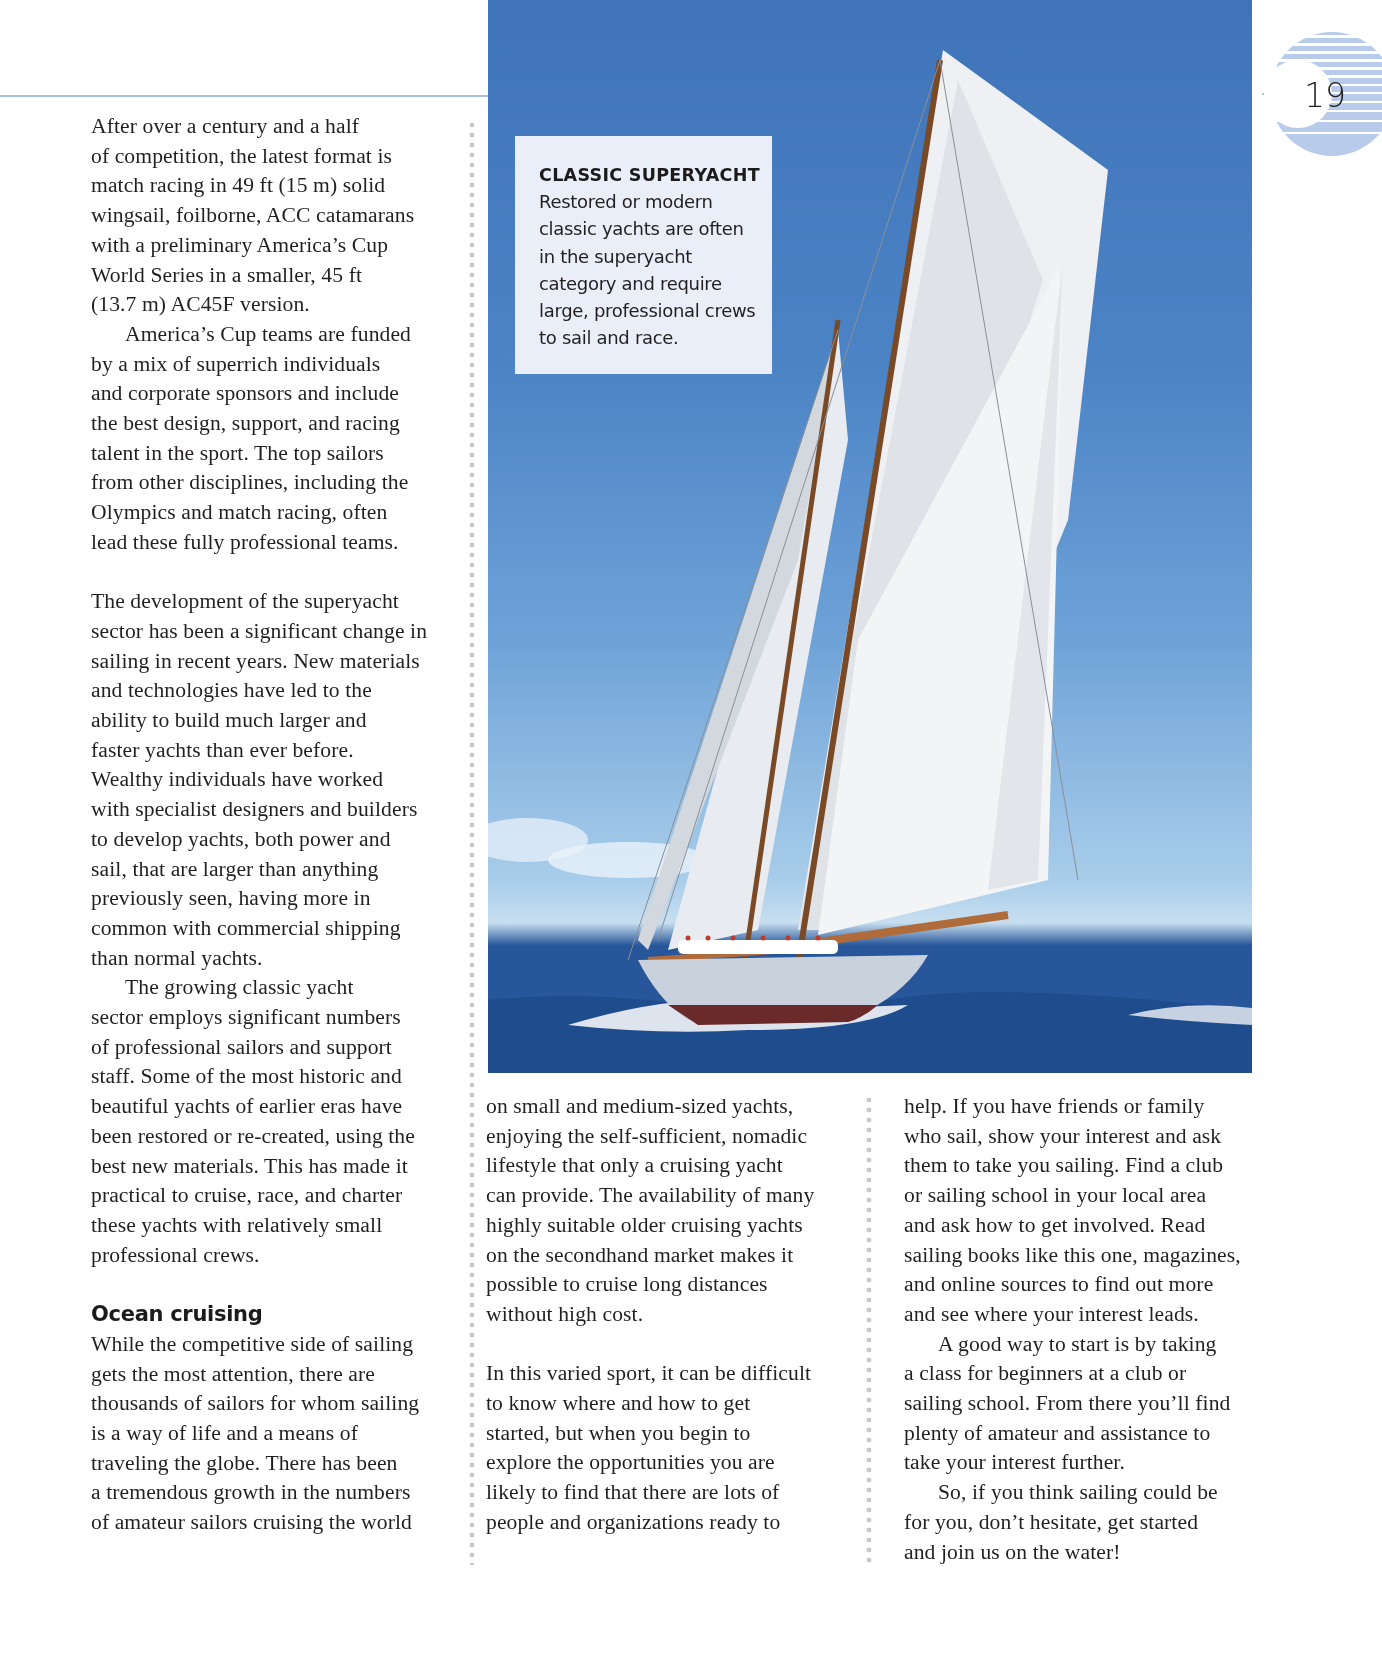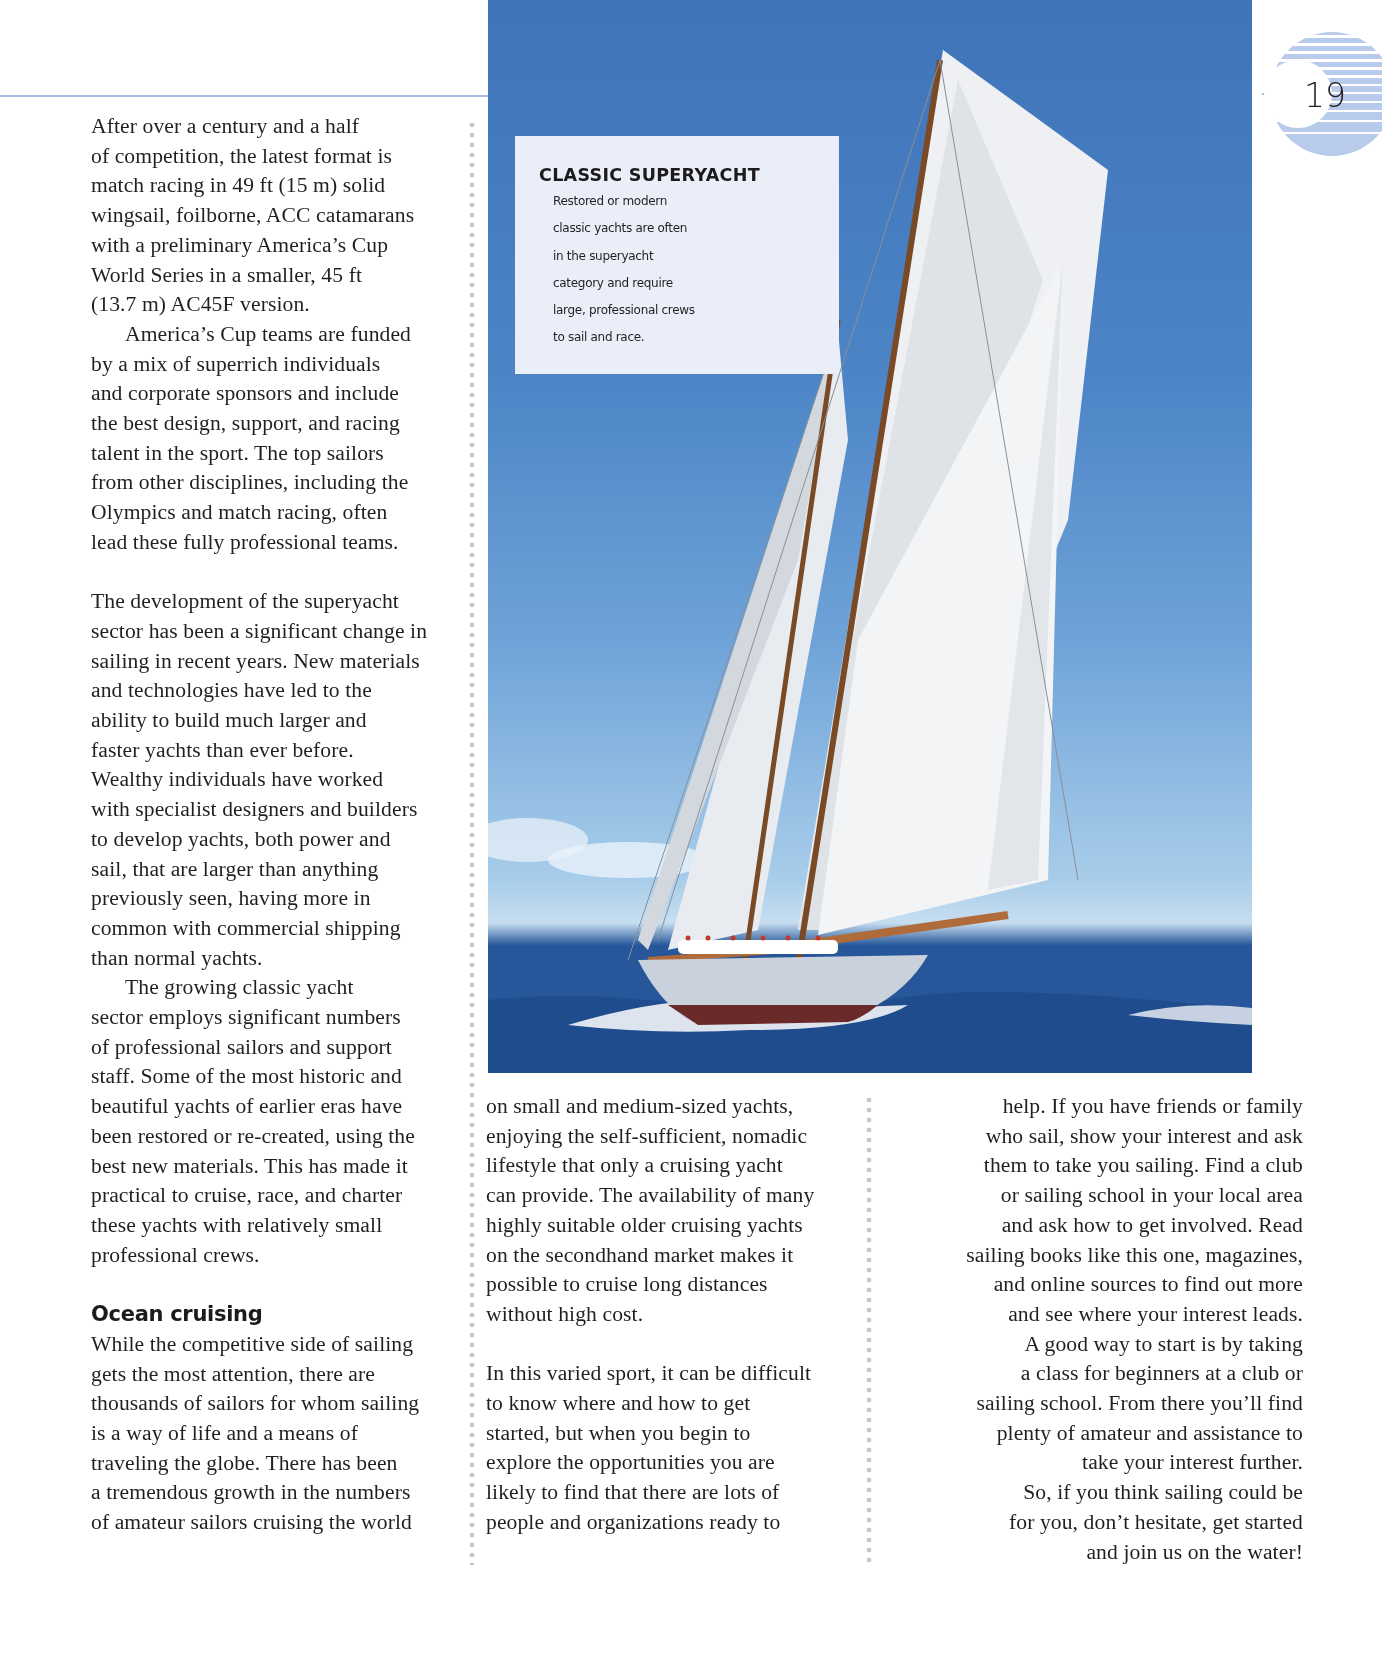--- a/index.html
+++ b/index.html
@@ -9,32 +9,32 @@
   .top-rule { position: absolute; left: 0; top: 95px; width: 488px; height: 2px; background: #a9bfe0; }
 
   .col { position: absolute; font-size: 21.6px; line-height: 29.7px; letter-spacing: 0.1px; }
   .col p { white-space: pre-line; }
   .col p.indent { text-indent: 34px; }
   .col h2 { font-family: "DejaVu Sans", "Liberation Sans", sans-serif; font-weight: bold; font-size: 21px; line-height: 29.7px; color: #1c1a1b; letter-spacing: -0.3px; }
   .col .gap { height: 29.7px; }
 
   #col-left { left: 91px; top: 112px; width: 370px; }
   #col-mid { left: 486px; top: 1092px; width: 370px; }
-  #col-right { left: 923px; top: 1092px; width: 380px; text-align: right; }
+  #col-right { left: 904px; top: 1092px; width: 380px; }
 
   .dots { position: absolute; width: 6px; background-image: radial-gradient(circle, #c9c9c9 2.4px, transparent 2.6px); background-size: 6px 10px; background-repeat: repeat-y; }
   #dots-1 { left: 469px; top: 120px; height: 1445px; }
   #dots-2 { left: 866px; top: 1095px; height: 470px; }
 
   .photo { position: absolute; left: 488px; top: 0; width: 764px; height: 1073px; overflow: hidden; background: linear-gradient(180deg, #3f74b8 0%, #4c84c6 35%, #6fa3d8 60%, #a8cdea 82%, #c7def0 86%, #2f5e9e 88%, #24508e 100%); }
   .photo svg { position: absolute; left: 0; top: 0; }
 
-  .caption-box { position: absolute; left: 515px; top: 136px; width: 324px; height: 238px; background: #e9eef8; padding: 26px 6px 0 24px; font-family: "DejaVu Sans", "Liberation Sans", sans-serif; }
+  .caption-box { position: absolute; left: 515px; top: 136px; width: 257px; height: 238px; background: #e9eef8; padding: 26px 6px 0 24px; font-family: "DejaVu Sans", "Liberation Sans", sans-serif; }
   .caption-title { font-weight: bold; font-size: 17.5px; line-height: 26px; color: #1c1a1b; letter-spacing: 0.3px; }
-  .caption-body { font-size: 12px; line-height: 27.3px; color: #231f20; white-space: pre-line; letter-spacing: -0.3px; margin-left: 14px; }
+  .caption-body { font-size: 18px; line-height: 27.3px; color: #231f20; white-space: pre-line; letter-spacing: -0.3px; }
 
   .page-badge { position: absolute; left: 1262px; top: 24px; width: 140px; height: 140px; }
   .page-number { position: absolute; left: 1289px; top: 68px; width: 72px; text-align: center; font-family: "DejaVu Sans", "Liberation Sans", sans-serif; font-weight: 300; font-size: 33px; color: #231f20; line-height: 56px; }
 </style>
 </head>
 <body>
 
 <div class="top-rule"></div>
 
 <svg class="page-badge" viewBox="0 0 140 140" width="140" height="140">

